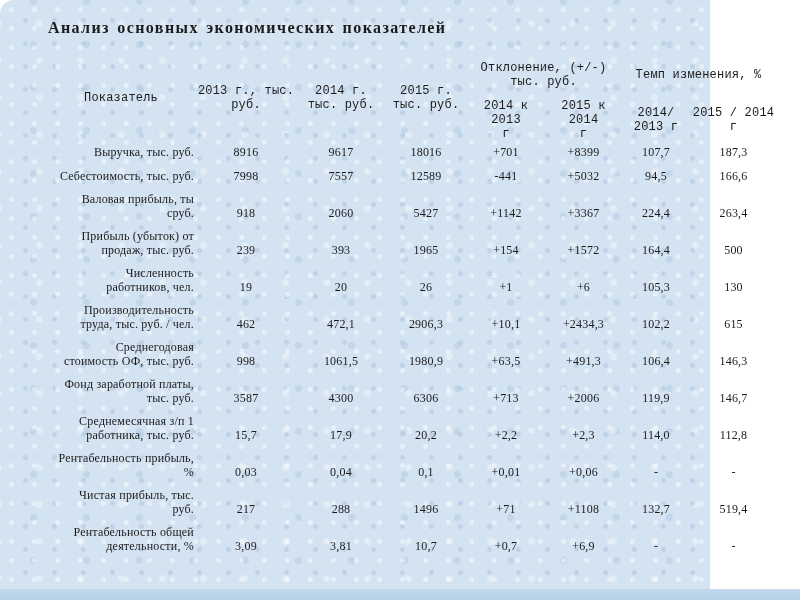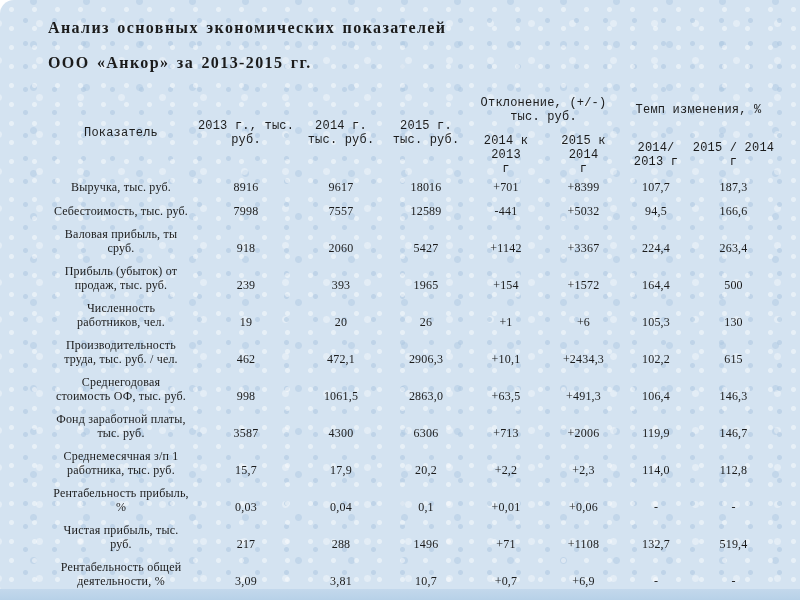--- a/index.html
+++ b/index.html
@@ -5,21 +5,21 @@
   html, body {
     margin: 0;
     padding: 0;
     width: 800px;
     height: 600px;
     background: #ffffff;
     overflow: hidden;
   }
   .slide {
     position: relative;
-    width: 800px;
+    width: 710px;
     height: 600px;
     box-sizing: border-box;
     font-family: "Liberation Serif", "DejaVu Serif", serif;
     color: #1b1b1b;
     border-radius: 14px 0 0 14px;
     background-color: #d4e3f1;
     background-image:
       radial-gradient(circle, rgba(255,255,255,0.45) 2px, transparent 3px),
       radial-gradient(circle, rgba(173,199,224,0.55) 2px, transparent 3px),
       radial-gradient(circle, rgba(255,255,255,0.35) 3px, transparent 4px),
@@ -58,41 +58,40 @@
   thead tr.h1 th { height: 40px; }
   thead tr.h2 th { height: 34px; text-align: center; }
   th.pre, td.c-label { white-space: pre-line; }
 
   table.indicators td {
     vertical-align: bottom;
     line-height: 13.5px;
     padding: 3px 2px 7px 2px;
   }
   td.c-label {
-    text-align: center;
+    text-align: right;
     padding-left: 14px;
   }
   td.c-num { text-align: center; }
 
   .bottom-bar {
     position: absolute;
     left: 0;
     bottom: 0;
     width: 800px;
     height: 11px;
     background: linear-gradient(to bottom, #c3d8ec, #b7d1e8);
   }
 </style>
 </head>
 <body>
 
 <div class="slide">
 
   <div class="title t1">Анализ основных экономических показателей</div>
-  <div class="title t2">ООО «Анкор» за 2013-2015 гг.</div>
 
   <table class="indicators">
     <colgroup>
       <col style="width:150px">
         <col style="width:100px">
         <col style="width:90px">
         <col style="width:80px">
       <col style="width:80px">
         <col style="width:75px">
         <col style="width:70px">
@@ -186,21 +185,21 @@
     <td class="c-num">+2434,3</td>
     <td class="c-num">102,2</td>
     <td class="c-num">615</td>
   </tr>
 
   <tr>
     <td class="c-label">Среднегодовая
 стоимость ОФ, тыс. руб.</td>
     <td class="c-num">998</td>
     <td class="c-num">1061,5</td>
-    <td class="c-num">2863,0</td>
+    <td class="c-num">1980,9</td>
     <td class="c-num">+63,5</td>
     <td class="c-num">+491,3</td>
     <td class="c-num">106,4</td>
     <td class="c-num">146,3</td>
   </tr>
 
   <tr>
     <td class="c-label">Фонд заработной платы,
 тыс. руб.</td>
     <td class="c-num">3587</td>

